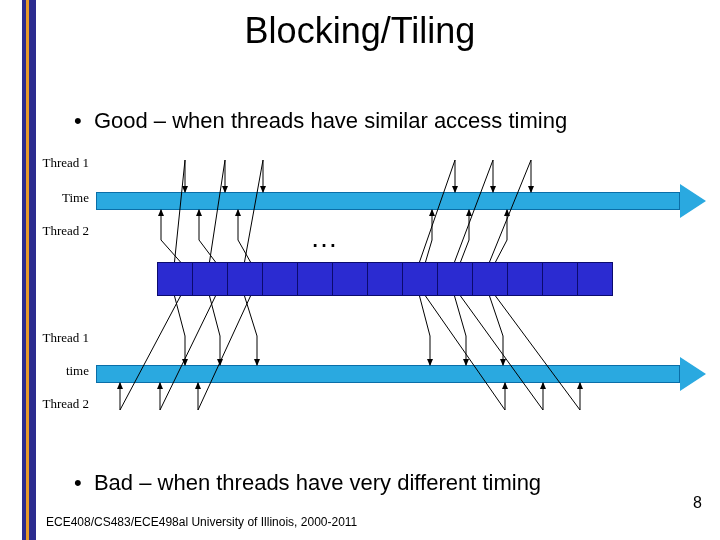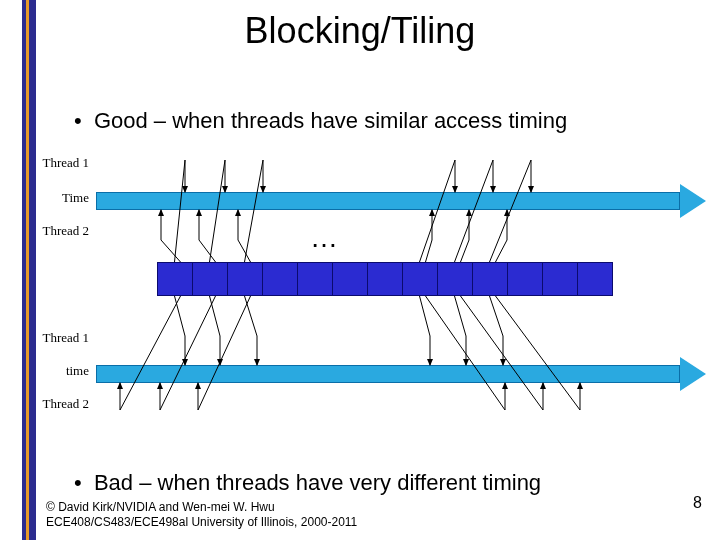--- a/index.html
+++ b/index.html
@@ -195,21 +195,20 @@
     <div class="shaft"></div>
       <div class="head"></div>
   </div>
 
   <div class="bullet" style="top:422px; left:68px;margin-top:48px;">
     <span class="dot">•</span>
     <span>Bad – when threads have very different timing</span>
   </div>
 
   <div class="footer">
-    <div>© David Kirk/NVIDIA and Wen-mei W. Hwu</div>
     <div>ECE408/CS483/ECE498al University of Illinois, 2000-2011</div>
   </div>
 
   <div class="pagenum">8</div>
 
   <svg class="overlay" id="overlay">
     <defs>
       <marker id="arrowhead" markerWidth="7" markerHeight="7" refX="6" refY="3" orient="auto">
         <path d="M0,0 L7,3 L0,6 Z" fill="#000"></path>
       </marker>

